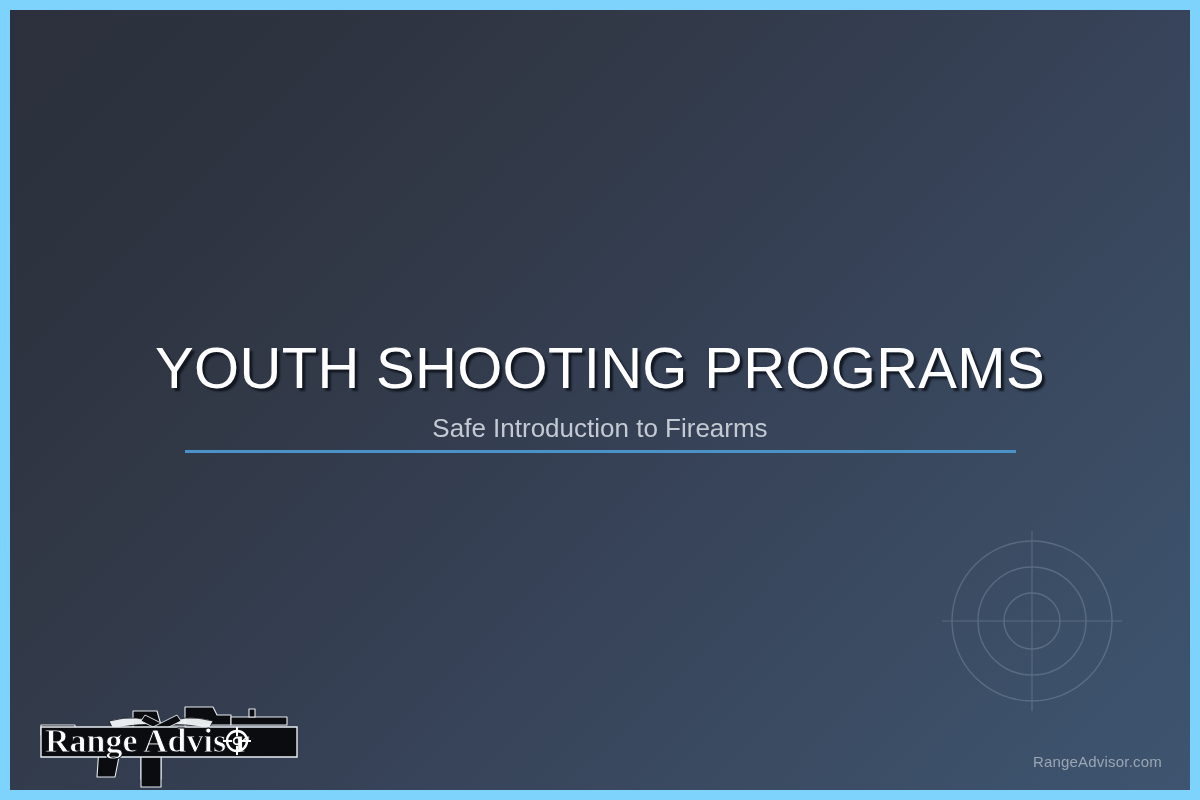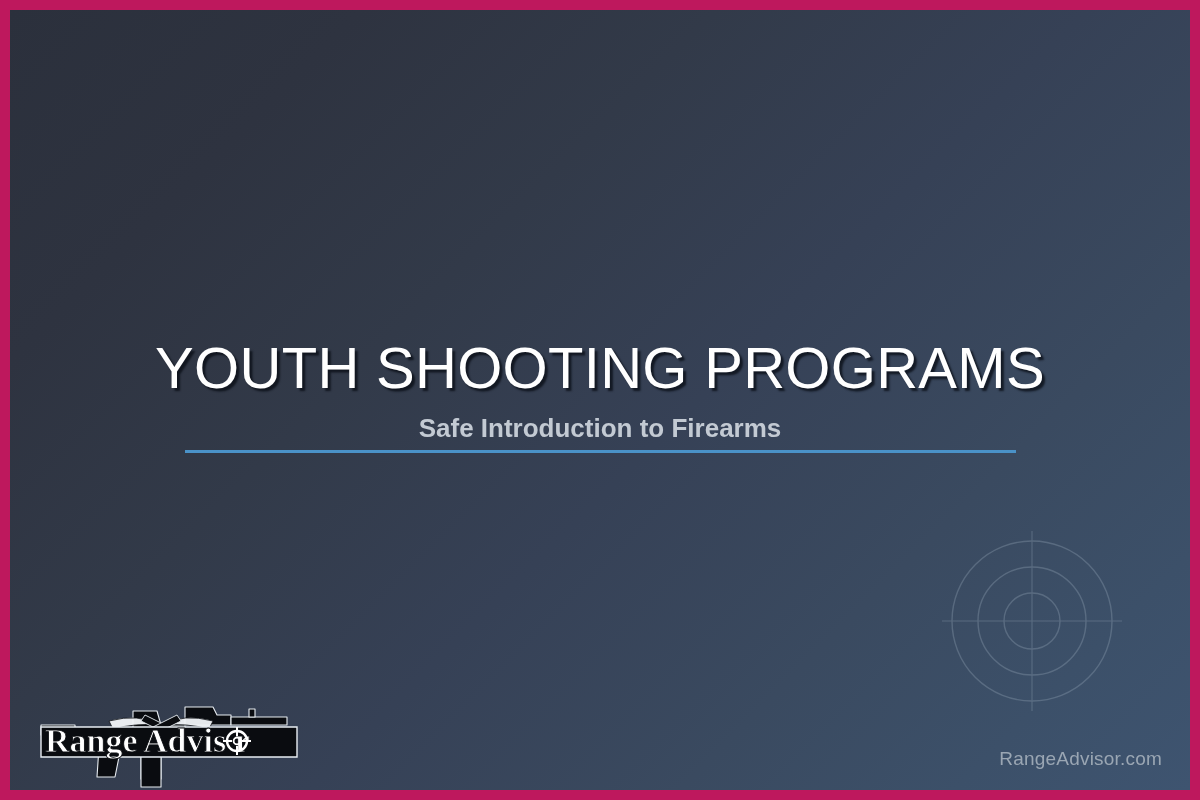--- a/index.html
+++ b/index.html
@@ -6,21 +6,21 @@
     margin: 0;
     padding: 0;
     background: #ffffff;
   }
 
   #slide {
     position: relative;
     width: 1200px;
     height: 800px;
     overflow: hidden;
-    background: #be185d;
+    background: #7dd3fc;
     font-family: "Liberation Sans", sans-serif;
     box-sizing: border-box;
   }
 
   
   .slide-canvas {
     position: absolute;
     left: 10px;
     top: 10px;
     width: 1180px;
@@ -77,42 +77,42 @@
 
   .slide-subtitle {
     position: absolute;
     left: 0;
     top: 402px;     
     width: 1180px;
     margin: 0;
     text-align: center;
     font-family: "Liberation Sans", sans-serif;
     font-size: 26px;
-    font-weight: 700;
+    font-weight: 400;
     line-height: 32px;
     color: #c3cad3;
     white-space: nowrap;
   }
 
   .title-rule {
     position: absolute;
     left: 175px;    
     top: 440px;     
     width: 831px;
     height: 3px;
     background: #4a92c8;
   }
 
   
   .footer-url {
     position: absolute;
     right: 28px;
     bottom: 20px;
     font-family: "Liberation Sans", sans-serif;
-    font-size: 19px;
+    font-size: 15px;
     color: #9aa6b3;
     letter-spacing: 0.2px;
     white-space: nowrap;
   }
 
   
   .brand-logo {
     position: absolute;
     left: 25px;     
     top: 685px;     

